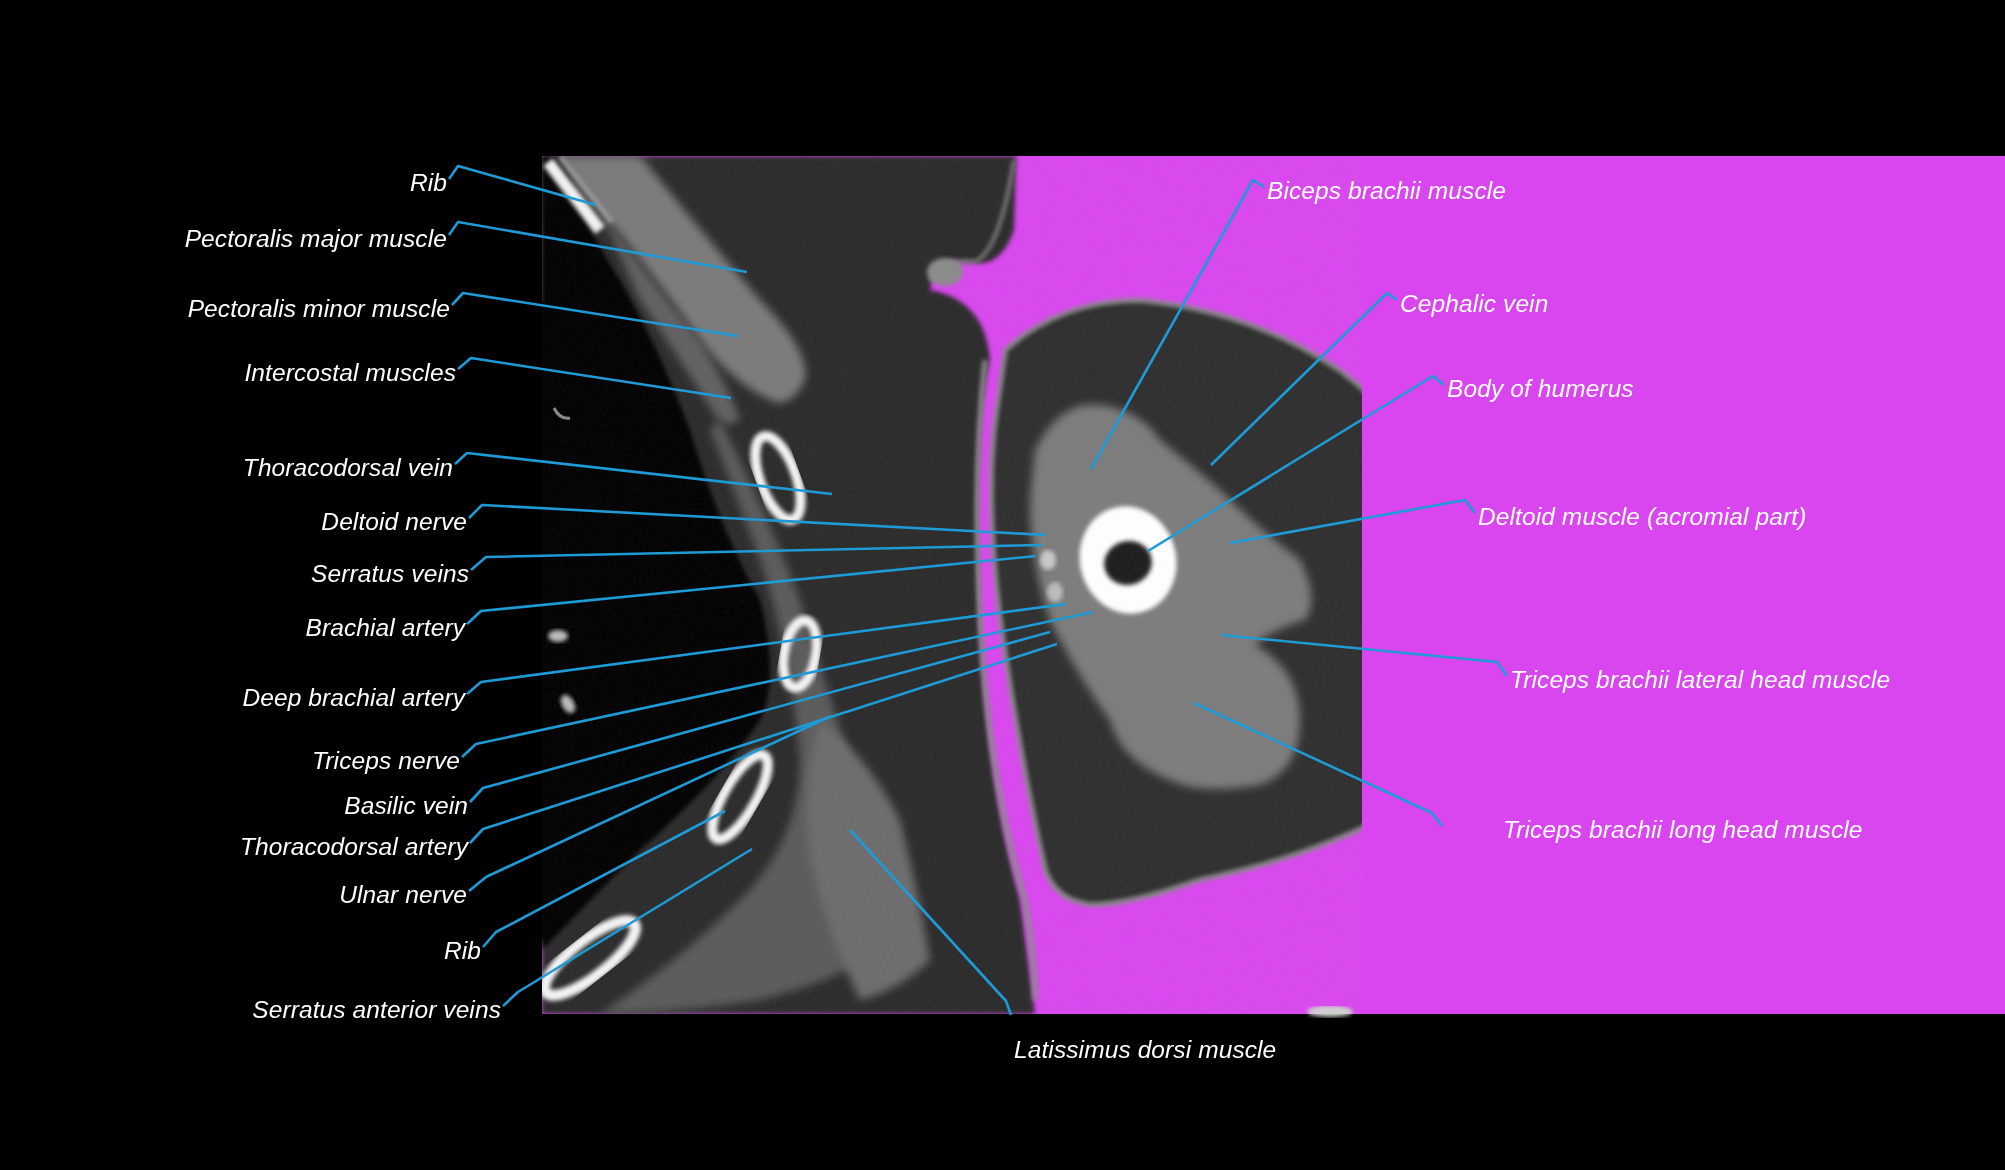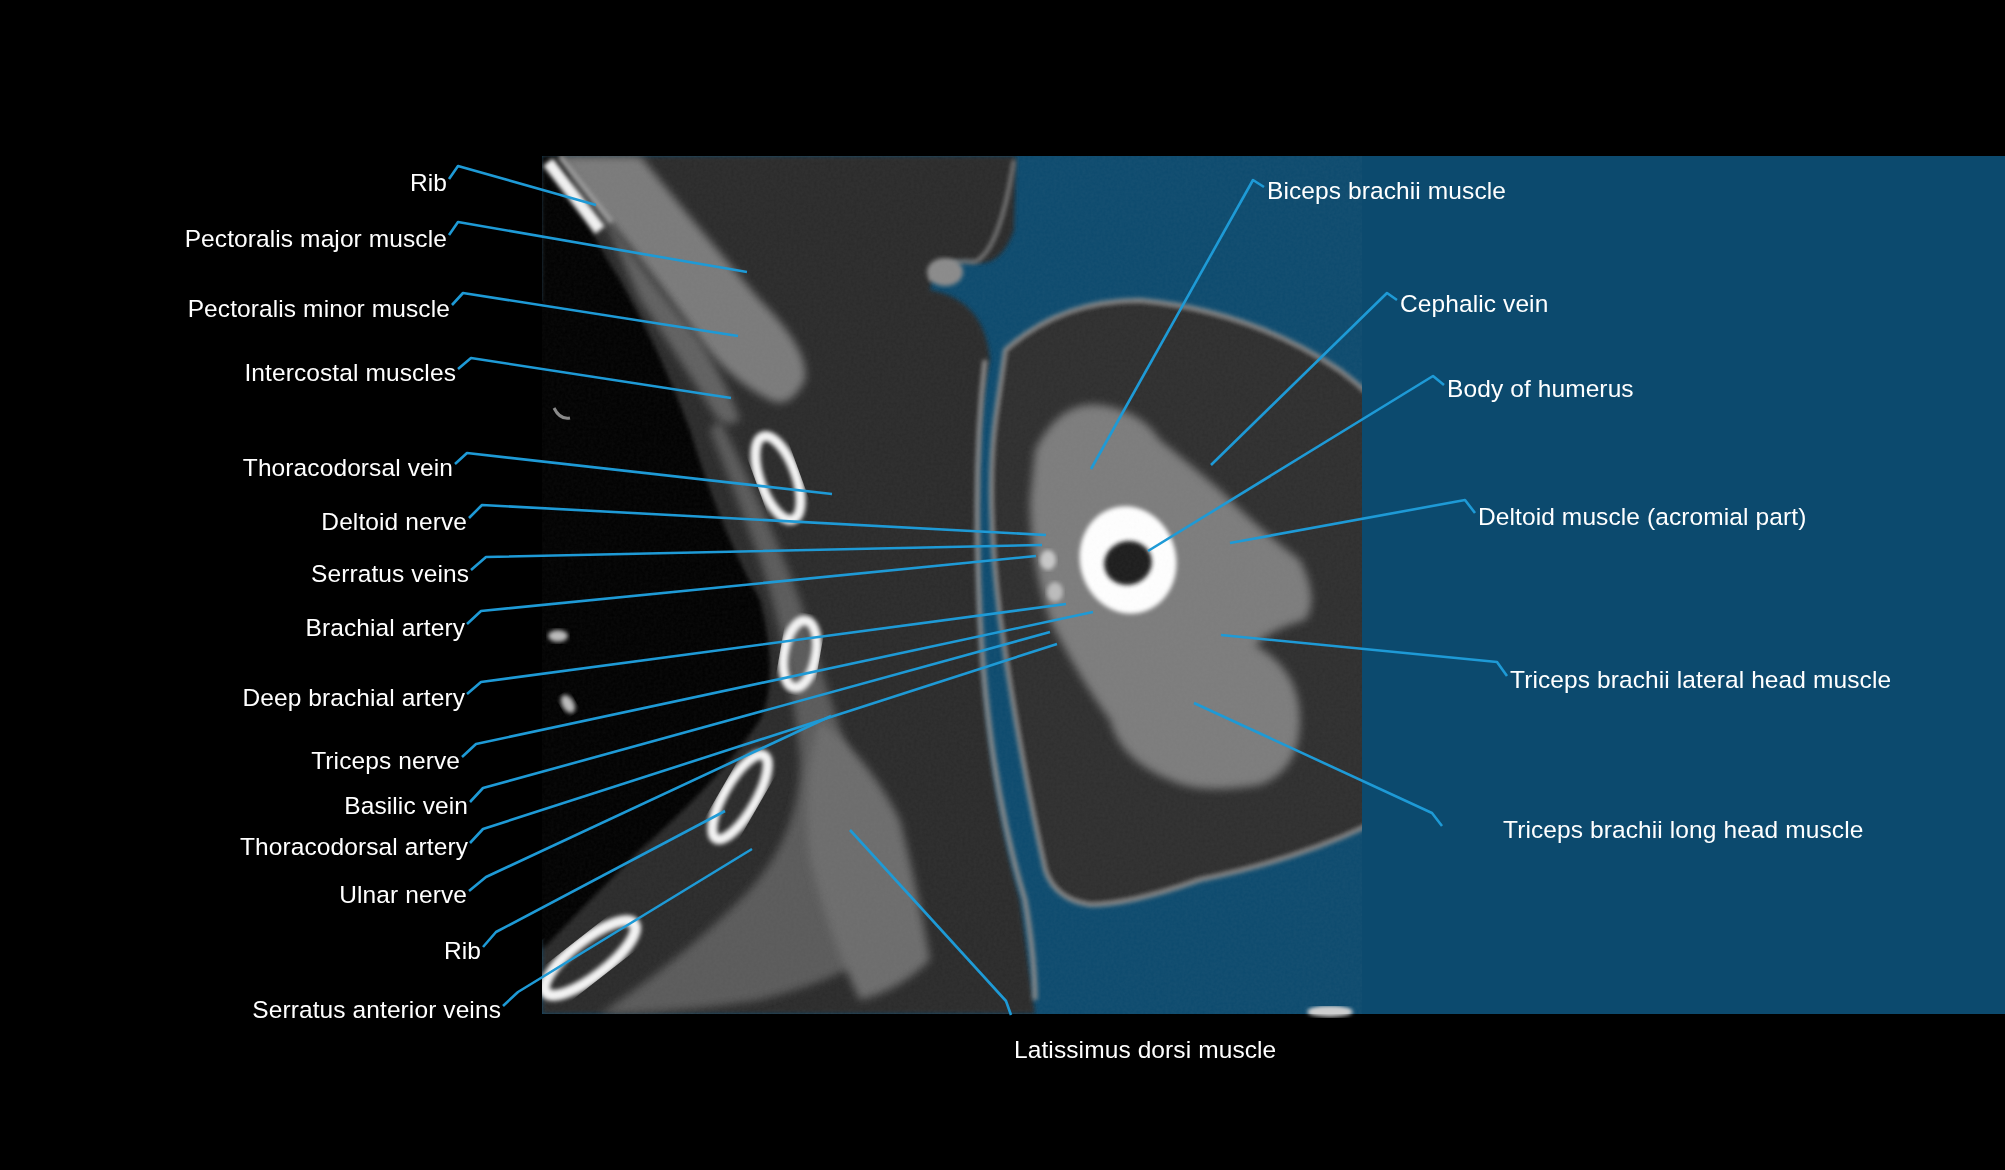--- a/index.html
+++ b/index.html
@@ -1,17 +1,17 @@
 <!DOCTYPE html>
 <html><head>
 <meta charset="utf-8">
 <style>
   html, body { margin:0; padding:0; background:#000; }
   body { width:2005px; height:1170px; position:relative; overflow:hidden; font-family:"Liberation Sans", sans-serif; }
-  #stage { position:absolute; left:0; top:0; width:2005px; height:1170px; background:#0c4a6e; }
+  #stage { position:absolute; left:0; top:0; width:2005px; height:1170px; background:#d946ef;font-style:italic; }
   #ct { position:absolute; left:0; top:0; }
   #leaders { position:absolute; left:0; top:0; }
   .lbl { position:absolute; color:#fff; font-size:24.5px; line-height:28px; white-space:nowrap; letter-spacing:0.1px; transform:translateY(-50%); }
   .lbl.left { text-align:right; }
 </style>
 </head>
 <body>
 
 <div id="stage">
 

